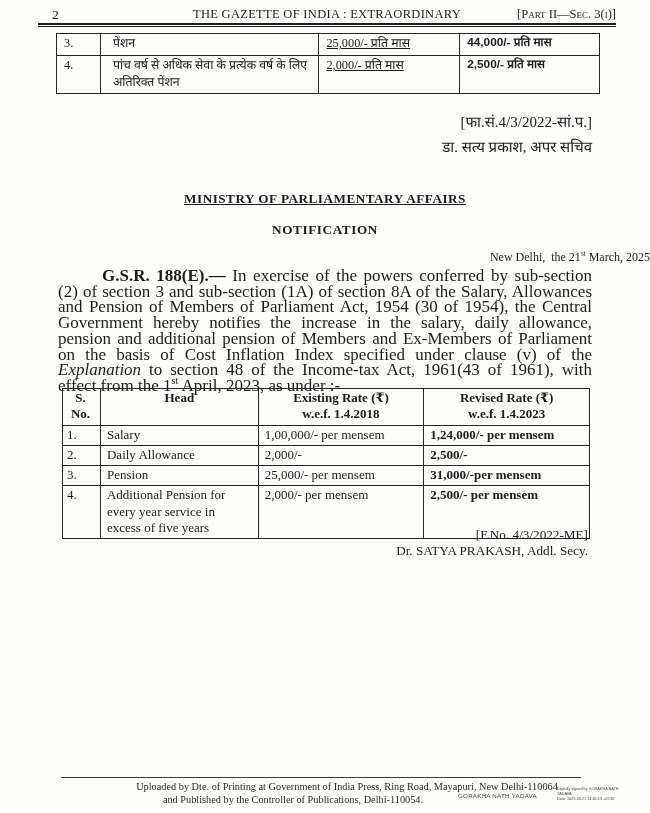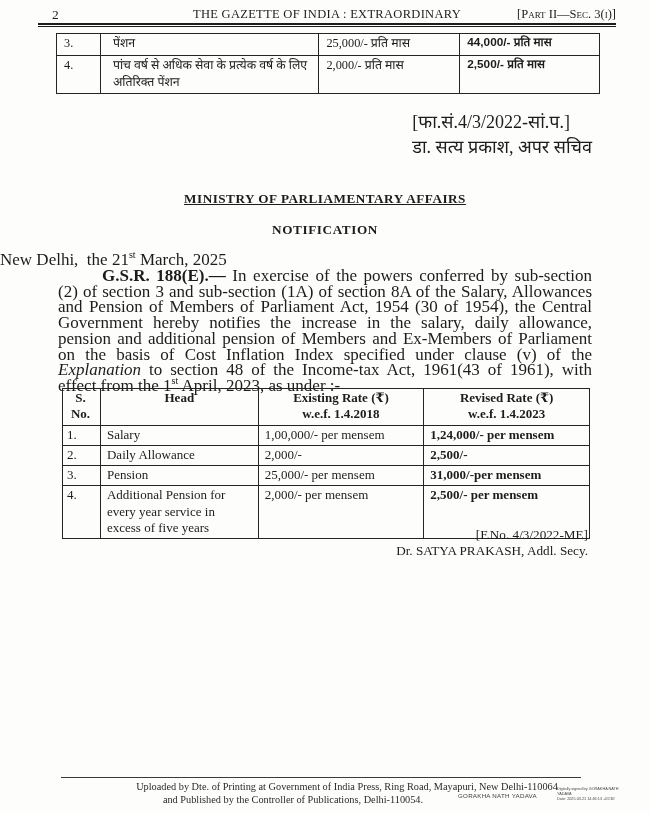--- a/index.html
+++ b/index.html
@@ -37,43 +37,43 @@
   td, th { border: 1.4px solid #242424; vertical-align: top; text-align: left; }
 
   
   .hindi-table {
     position: absolute; top: 33px; left: 56px; width: 544px;
     font-size: 12.3px; line-height: 1.35;
   }
   .hindi-table td { padding: 1px 7px 2px 7px; }
   .hindi-table .c-sno { width: 44px; }
   .hindi-table .c-head { width: 219px; padding-left: 12px; }
-  .hindi-table .c-exist { width: 141px; }
+  .hindi-table .c-exist { width: 141px; text-decoration: underline; }
   .hindi-table .c-rev { width: 140px; font-weight: bold; font-family: "Liberation Sans", "DejaVu Sans", sans-serif; font-size: 11.8px; }
   .hindi-table tr:nth-child(1) td { height: 22px; }
   .hindi-table tr:nth-child(2) td { height: 38px; }
 
   
   .hindi-signoff {
-    position: absolute; top: 110px; right: 58px; 
-    font-size: 18px; line-height: 25px;
+    position: absolute; top: 110px; right: 58px; text-align: right;
+    font-size: 15px; line-height: 25px;
   }
 
   
   .ministry {
     position: absolute; top: 191px; left: 0; width: 650px; text-align: center;
     font-weight: bold; font-size: 13.2px; letter-spacing: 0.5px; text-decoration: underline;
   }
   .notif-type {
     position: absolute; top: 222px; left: 0; width: 650px; text-align: center;
     font-weight: bold; font-size: 13.2px; letter-spacing: 0.6px;
   }
   .date-line {
-    position: absolute; top: 250px; left: 0; width: 650px; text-align: left;
-    font-size: 17px;
+    position: absolute; top: 250px; left: 0; width: 650px; text-align: right;
+    font-size: 12px;
   }
   sup { vertical-align: super; font-size: 60%; line-height: 0; }
 
   
   .gsr-para {
     position: absolute; top: 268px; left: 58px; width: 534px;
     font-size: 17px; line-height: 15.7px; text-align: justify;
     text-indent: 44px;
   }
   .gsr-bold { font-weight: bold; }

